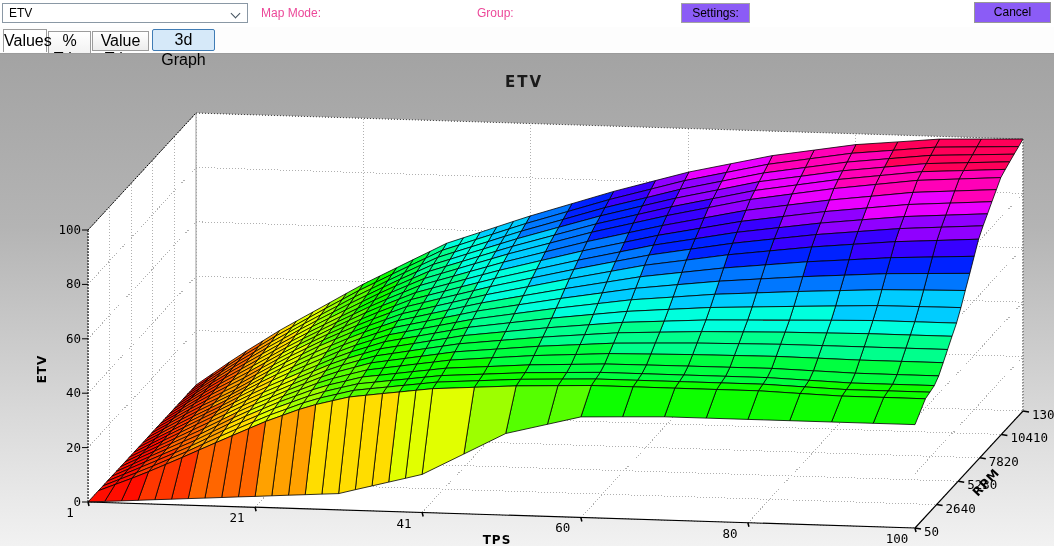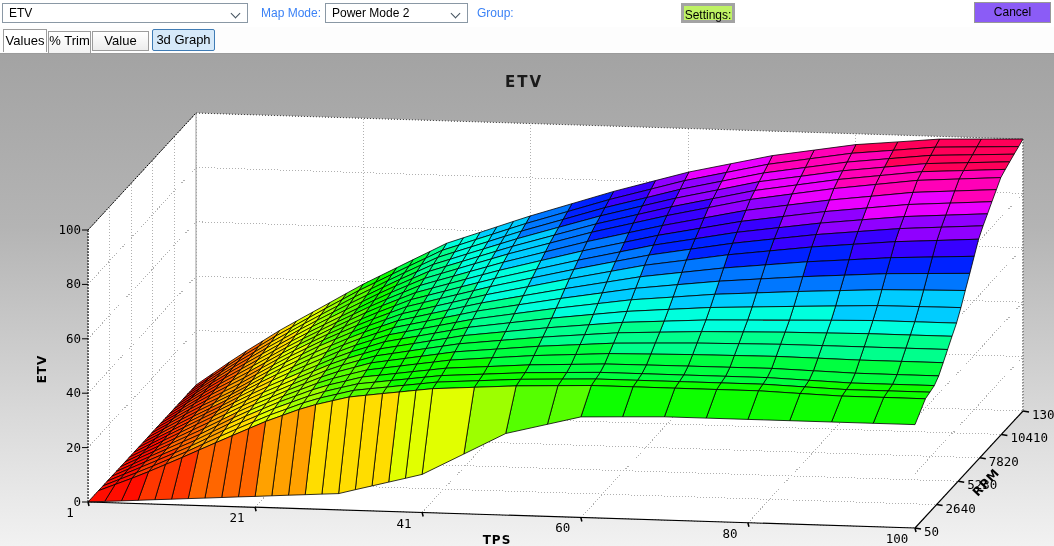--- a/index.html
+++ b/index.html
@@ -5,27 +5,27 @@
   html,body{margin:0;padding:0;background:#d4d0c8;}
   .window{position:relative;width:1054px;height:546px;background:#fff;outline:1px solid #5a5a5a;
           font-family:"Liberation Sans",sans-serif;overflow:hidden;padding-left:22px;}
   
   .toolbar{position:absolute;top:0;left:0;right:0;height:27px;background:#ffffff;}
   .combo{position:absolute;top:3px;height:20px;background:#fff;border:1px solid #8a98a5;
          box-sizing:border-box;font-size:12px;color:#000;display:flex;align-items:center;
          padding:0 20px 0 6px;cursor:default;}
   .combo .chev{position:absolute;right:8px;top:6px;width:6px;height:6px;
          border-right:1px solid #44525e;border-bottom:1px solid #44525e;transform:rotate(45deg);}
-  .tlabel{position:absolute;top:0;height:27px;line-height:27px;font-size:12px;color:#3b82f6;}
+  .tlabel{position:absolute;top:0;height:27px;line-height:27px;font-size:12px;color:#ec4899;}
   .btn{position:absolute;box-sizing:border-box;font-size:12px;text-align:center;cursor:default;}
-  #settings-btn{left:681px;top:3px;width:54px;height:20px;line-height:18px;background:#bef264;border:3px solid #a3a3a3;}
+  #settings-btn{left:681px;top:3px;width:69px;height:20px;line-height:18px;background:#8b5cf6;border:1px solid #a3a3a3;}
   #cancel-btn{left:974px;top:2px;width:77px;height:21px;line-height:19px;background:#8b5cf6;border:1px solid #989898;}
   
   .tabbar{position:absolute;top:27px;left:0;right:0;height:26px;background:#fdfdfd;}
-  .tab{position:absolute;box-sizing:border-box;border:1px solid #9c9c9c;font-size:13px;
+  .tab{position:absolute;box-sizing:border-box;border:1px solid #9c9c9c;font-size:16px;
        text-align:center;cursor:default;background:linear-gradient(#ffffff,#ececec);}
   #tab-values{left:3px;top:2px;width:44px;height:23px;line-height:21px;background:#fff;border-bottom:none;z-index:2;}
   #tab-pct{left:48px;top:4px;width:43px;height:32px;line-height:18px;}
   #tab-valtrim{left:92px;top:4px;width:57px;height:20px;line-height:18px;}
   #tab-3d{left:152px;top:2px;width:63px;height:22px;line-height:20px;background:#d6e9f9;
           border:1px solid #3f7cb5;border-radius:2px;z-index:2;}
   
   .graph{position:absolute;top:53px;left:0;width:1054px;height:493px;border-top:1px solid #9b9b9b;
          box-sizing:content-box;background:linear-gradient(180deg,#a3a3a3 0%,#b4b4b4 35%,#d8d8d8 72%,#f2f2f2 100%);}
   .graph svg{position:absolute;left:0;top:0;}
@@ -34,24 +34,20 @@
 <body>
 
 <div class="window">
 
   <div class="toolbar">
     <div class="combo" id="etv-combo" style="left:2px;width:246px;">
       <span>ETV</span>
       <span class="chev"></span>
     </div>
     <div class="tlabel" style="left:261px;">Map Mode:</div>
-    <div class="combo" style="left:325px;width:143px;">
-      <span>Power Mode 2</span>
-      <span class="chev"></span>
-    </div>
     <div class="tlabel" style="left:477px;">Group:</div>
     <div class="btn" id="settings-btn">Settings:</div>
     <div class="btn" id="cancel-btn">Cancel</div>
   </div>
 
   <div class="tabbar">
     <div class="tab" id="tab-values">Values</div>
     <div class="tab" id="tab-pct">% Trim</div>
     <div class="tab" id="tab-valtrim">Value Trim</div>
     <div class="tab" id="tab-3d">3d Graph</div>

